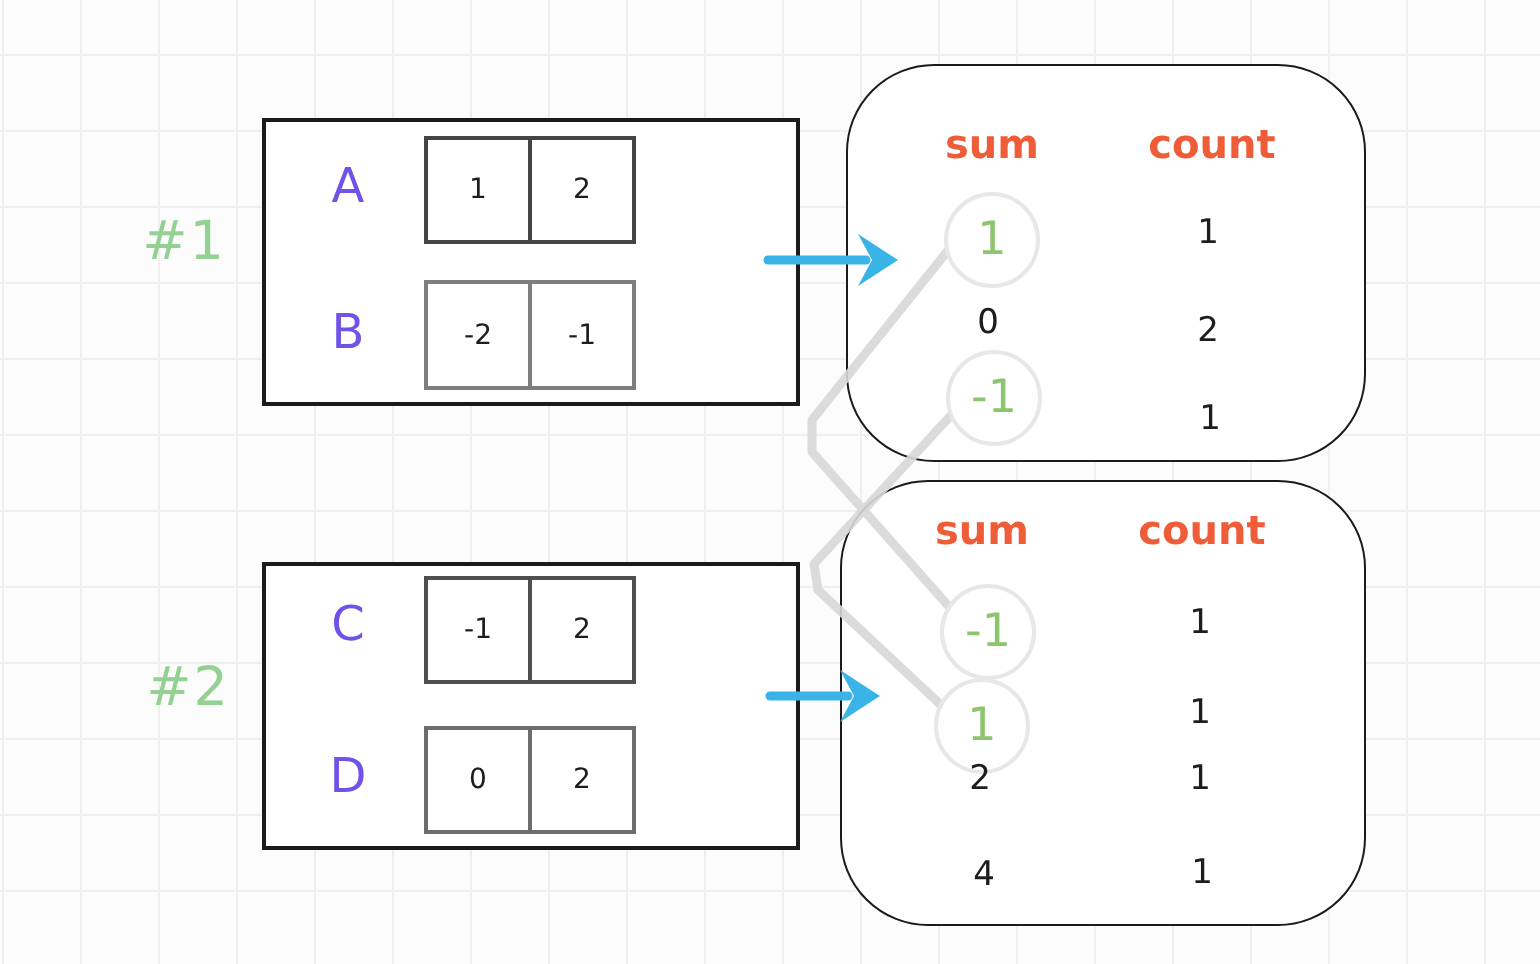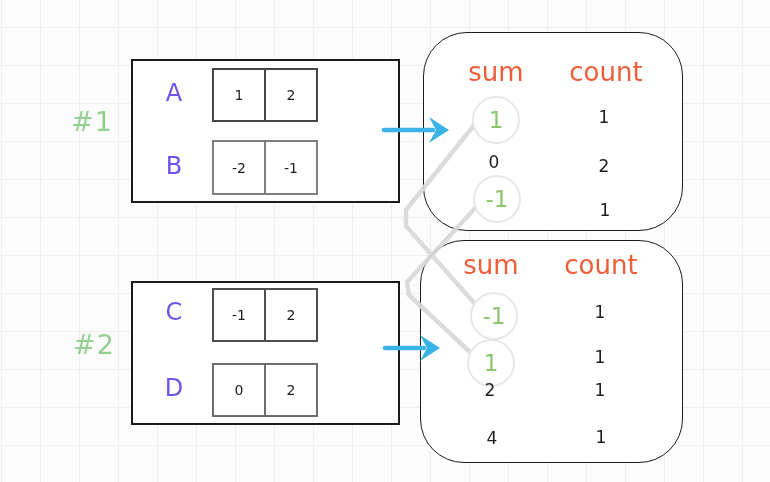--- a/index.html
+++ b/index.html
@@ -14,21 +14,21 @@
     background-size:39px 38px;
     background-position:1px 27px;
     font-family:"DejaVu Sans", sans-serif;
     color:#1d1d1d;
   }
   .box{position:absolute;background:#fff;border:2px solid #1b1b1b;z-index:1;}
   .rbox{position:absolute;background:#fff;border:1.5px solid #1b1b1b;border-radius:44px;z-index:1;}
   .t{position:absolute;transform:translate(-50%,-50%);white-space:nowrap;z-index:3;line-height:1;}
   .tag{font-size:27px;color:#93d193;letter-spacing:1px;}
   .arrlabel{font-size:24px;color:#7152e9;}
-  .hdr{font-size:26px;color:#ee5c38;}
+  .hdr{font-size:20px;color:#ee5c38;font-weight:bold;}
   .blacknum{font-size:17px;color:#1d1d1d;}
   .cnt{font-size:17px;color:#1d1d1d;}
   .arr{position:absolute;display:flex;background:#fff;z-index:1;border:2px solid var(--bc);}
   .arr .cell{flex:1;display:flex;align-items:center;justify-content:center;font-size:14px;color:#1d1d1d;}
   .arr .cell + .cell{border-left:2px solid var(--bc);}
   .circ{
     position:absolute;width:44px;height:44px;border-radius:50%;
     border:2px solid #e7e7e7;background:#fff;z-index:3;
     transform:translate(-50%,-50%);
     display:flex;align-items:center;justify-content:center;

